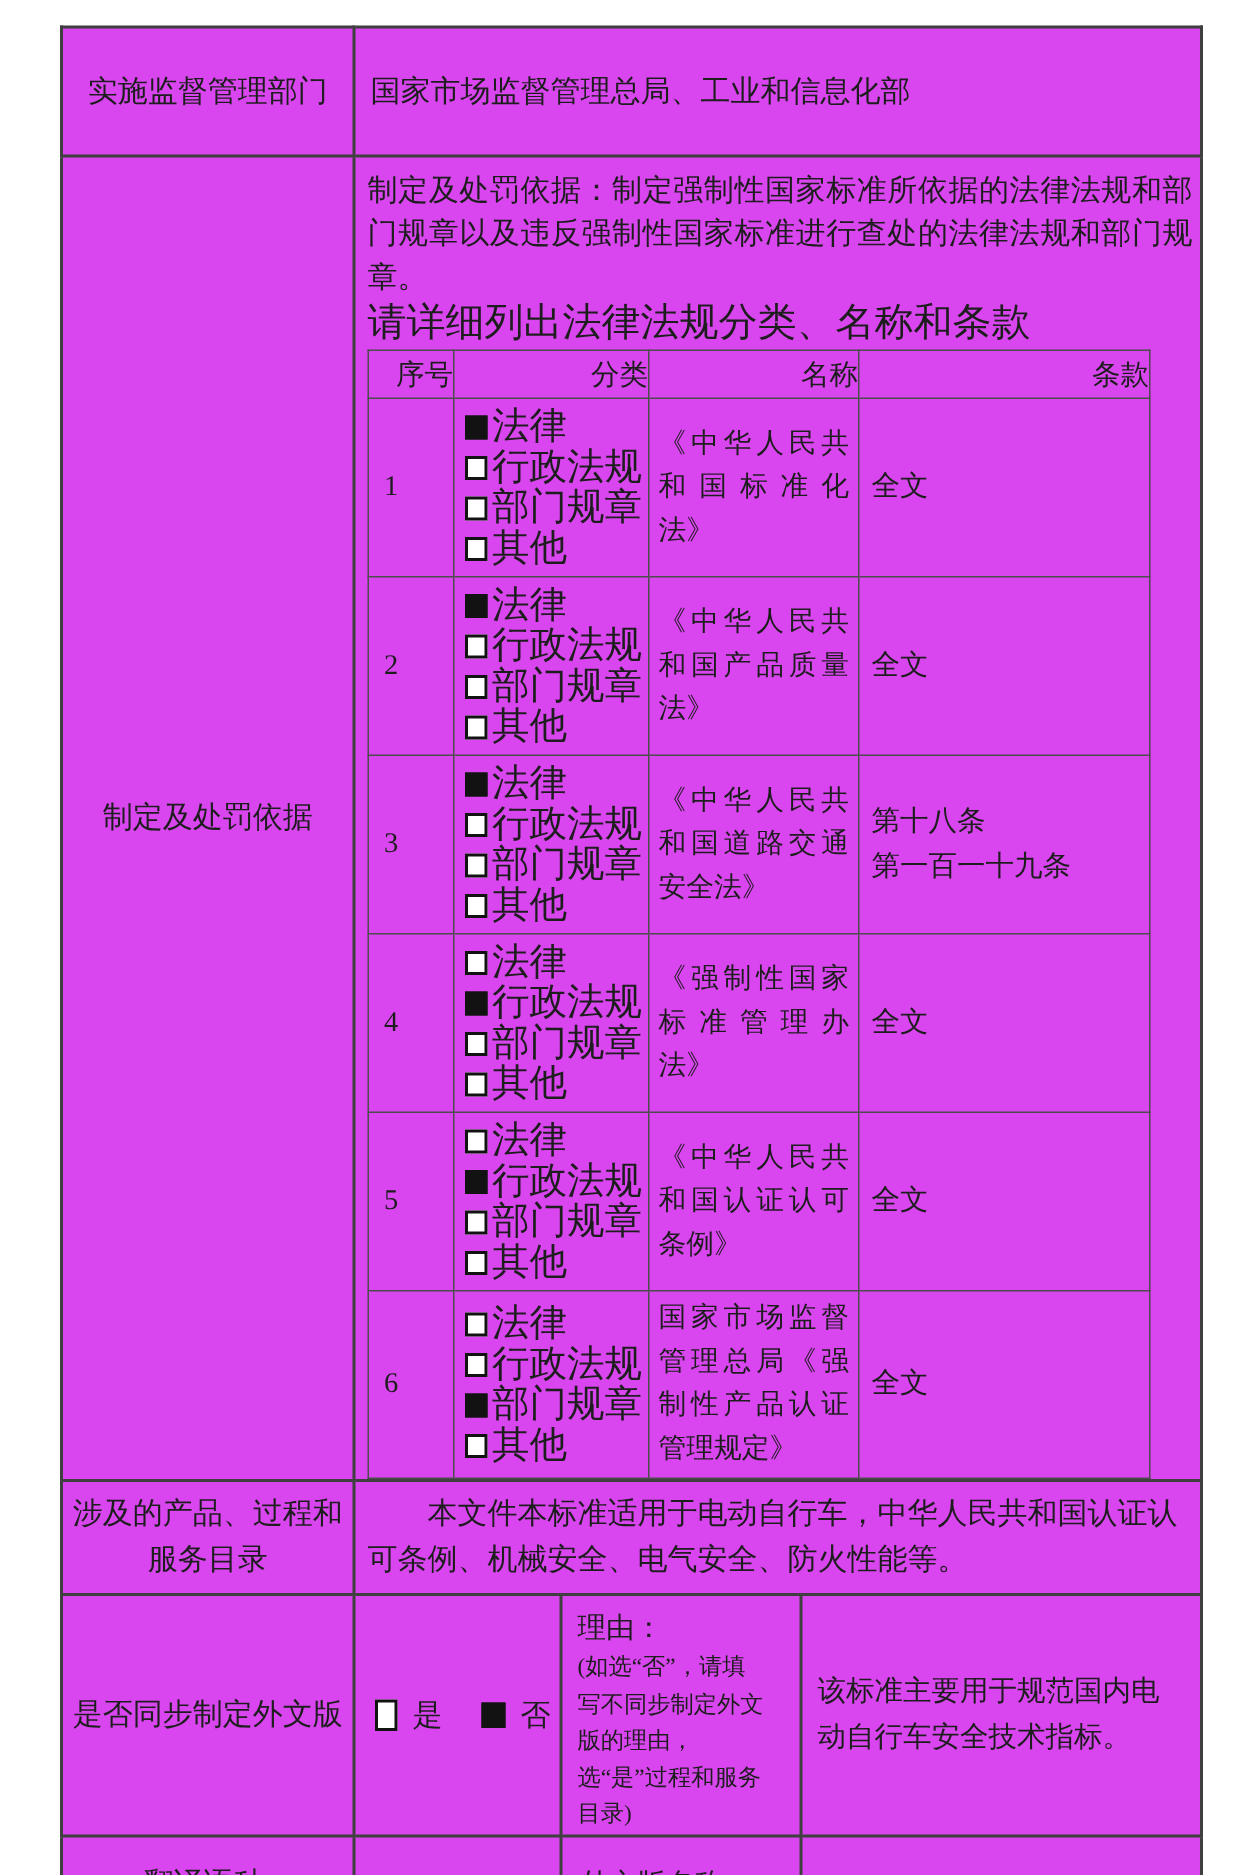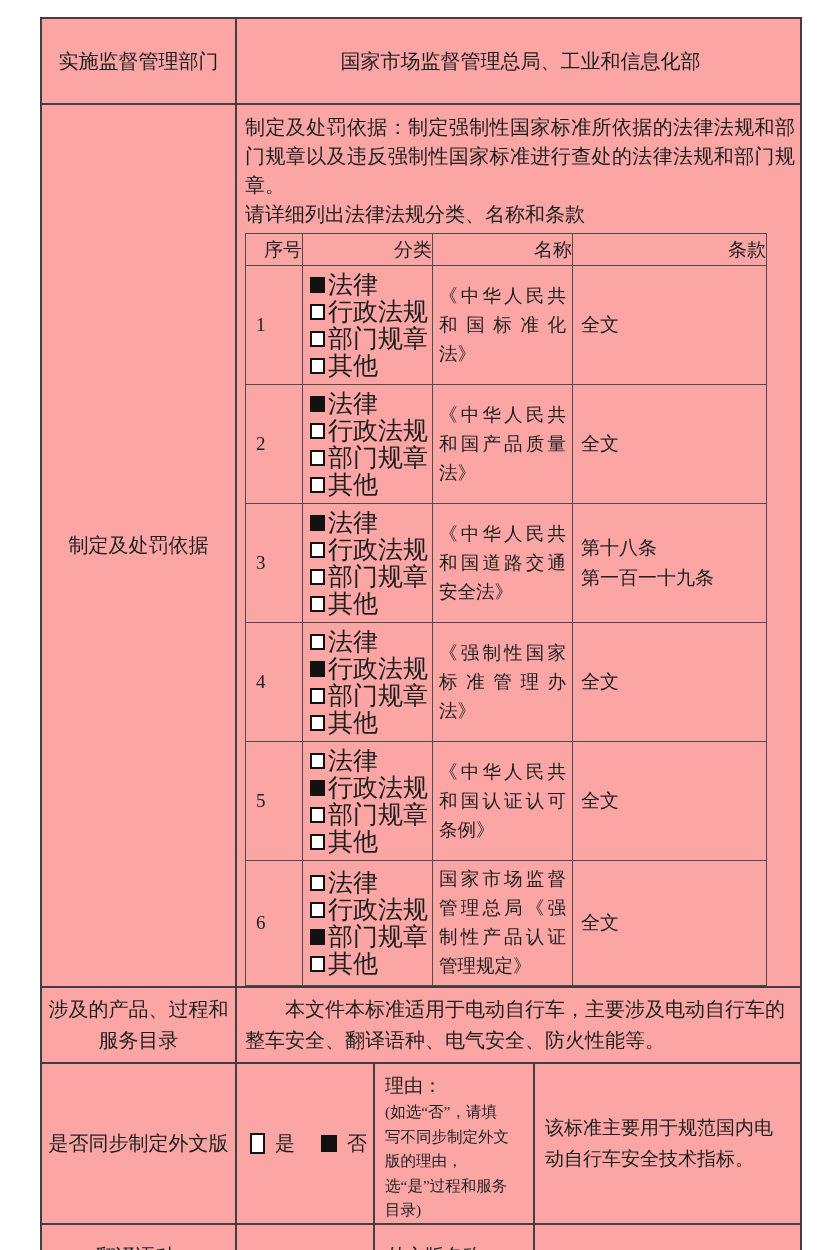--- a/index.html
+++ b/index.html
@@ -4,29 +4,29 @@
 <style>
   html,body { margin:0; padding:0; }
   body {
     width:840px; height:1250px; background:#ffffff; position:relative;
     font-family:"Liberation Serif","DejaVu Serif",serif; color:#1d1d1d;
     overflow:hidden;
   }
   .sheet { position:absolute; left:40px; top:17px; }
 
   table.main { border-collapse:collapse; table-layout:fixed; width:760px; }
-  table.main > tbody > tr > td { border:2px solid #3f3f3f; background:#fca5a5; }
+  table.main > tbody > tr > td { border:2px solid #3f3f3f; background:#d946ef; }
 
   .lbl { text-align:center; vertical-align:middle; font-size:20px; line-height:31px; padding:0 2px; }
-  .val { font-size:20px; line-height:30px; padding:0 6px 0 10px; vertical-align:middle;text-align:center; }
+  .val { font-size:20px; line-height:30px; padding:0 6px 0 10px; vertical-align:middle; }
 
   
   .basis-cell { vertical-align:top; padding:8px 5px 0 8px; }
   .intro { font-size:20px; line-height:29px; text-align:justify; }
-  .intro2 { font-size:20px; line-height:29px; }
+  .intro2 { font-size:26px; line-height:29px; }
 
   table.legal { border-collapse:collapse; table-layout:fixed; width:521px; margin-top:4px; }
   table.legal th, table.legal td { border:1.5px solid #4c4c4c; }
   table.legal th { font-weight:normal; text-align:right; font-size:19px; height:31px; padding:0 0 0 8px; }
   table.legal td { height:110px; }
   .lt-no { padding-left:10px; font-size:19px; vertical-align:middle; }
   .lt-cat { padding:4px 2px 4px 7px; vertical-align:middle; }
   .opt { display:flex; align-items:center; line-height:27px; font-size:25px; }
   .cbx { width:11px; height:12px; border:2.5px solid #121212; margin-right:3px; flex:none; background:#fff; }
   .cbx.filled { background:#121212; border-color:#121212; }
@@ -233,21 +233,21 @@
                 <td class="lt-name">国家市场监督管理总局《强制性产品认证管理规定》</td>
                 <td class="lt-clause">全文</td>
               </tr>
             </tbody>
           </table>
         </td>
       </tr>
 
       <tr style="height:76px;padding-left:16px;">
         <td class="lbl">涉及的产品、过程和服务目录</td>
-        <td class="scope-val" colspan="3">本文件本标准适用于电动自行车，主要涉及电动自行车的整车安全、翻译语种、电气安全、防火性能等。</td>
+        <td class="scope-val" colspan="3">本文件本标准适用于电动自行车，中华人民共和国认证认可条例、机械安全、电气安全、防火性能等。</td>
       </tr>
 
       <tr style="height:137px;">
         <td class="lbl">是否同步制定外文版</td>
         <td class="yesno-cell">
           <div class="yesno">
             <span class="cbx-yes"></span>
               <span>是</span>
             <span class="cbx-no filled"></span>
               <span>否</span>

